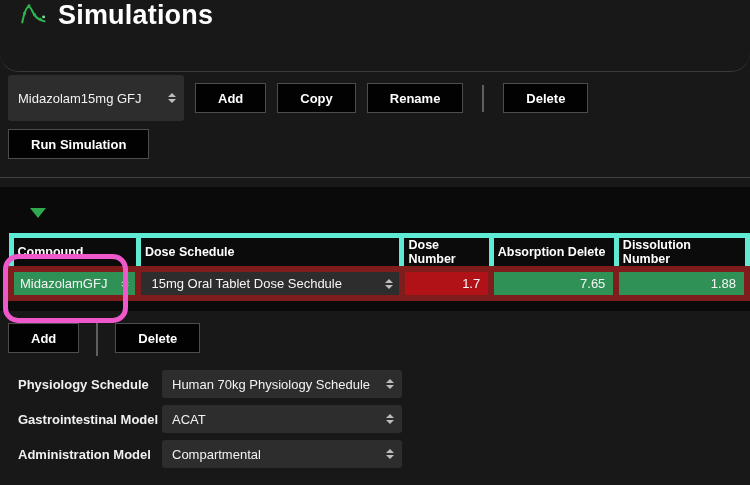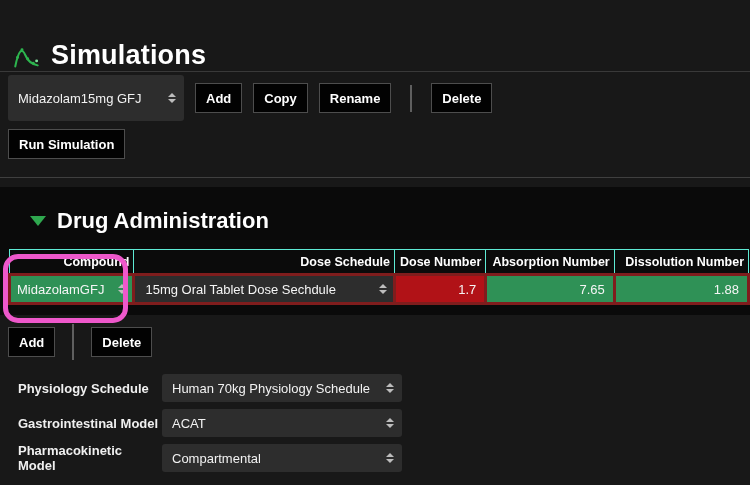--- a/index.html
+++ b/index.html
@@ -4,31 +4,31 @@
 <style>
   html,body{margin:0;padding:0;}
   body{
     width:750px;height:485px;overflow:hidden;position:relative;
     background:#181818;color:#fff;
     font-family:"Liberation Sans","DejaVu Sans",sans-serif;
     -webkit-font-smoothing:antialiased;
   }
   
   .app-header{
-    height:71px;display:flex;align-items:flex-end;gap:11px;
-    padding-left:13px;border-bottom:1px solid #393939;
+    height:71px;display:flex;align-items:flex-start;gap:11px;
+    padding-left:20px;border-bottom:1px solid #393939;border-radius:19px;
   }
   .app-header h1{font-size:27px;font-weight:bold;margin:0;letter-spacing:.2px;}
   .pk-icon{width:27px;height:27px;display:block;}
   
   .toolbar{display:flex;align-items:center;gap:11px;padding-left:8px;height:30px;}
   .toolbar.row1{margin-top:11px;}
   .toolbar.row2{margin-top:16px;}
   .btn{
-    height:30px;box-sizing:border-box;padding:0 10px;
+    height:30px;box-sizing:border-box;padding:0 22px;
     background:#020202;border:1px solid #4d4d4d;border-radius:0;
     color:#fff;font-size:13px;font-weight:bold;
     display:inline-flex;align-items:center;justify-content:center;
     cursor:pointer;white-space:nowrap;
   }
   .vsep{width:2px;height:27px;background:#5f5f5f;margin:0 8px;}
   .vsep.tall{height:36px;margin:0 17px;}
   .select{
     height:46px;box-sizing:border-box;background:#2d2d2d;border-radius:3px;
     color:#f2f2f2;font-size:13px;display:inline-flex;align-items:center;
@@ -42,25 +42,25 @@
   .sim-select{width:176px;}
   
   .hdivider{margin-top:18px;height:1px;background:#3f3f3f;}
   .section-panel{margin-top:9px;background:#0a0a0a;padding:21px 0 10px 0;}
   .section-header{display:flex;align-items:center;gap:11px;padding-left:30px;}
   .caret-down{width:0;height:0;border-left:8px solid transparent;border-right:8px solid transparent;border-top:10px solid #2fa84f;}
   .section-header h2{margin:0;font-size:22px;font-weight:bold;}
   
   table.dose-table{border-collapse:collapse;margin:15px 0 0 8px;table-layout:fixed;}
   .dose-table th{
-    height:25px;box-sizing:border-box;border:1px solid #5eead4;background:#0b0b0b;
-    font-size:12.5px;font-weight:bold;color:#fff;text-align:right;padding:0 4px;
+    height:25px;box-sizing:border-box;border:5px solid #5eead4;background:#0b0b0b;
+    font-size:12.5px;font-weight:bold;color:#fff;text-align:left;padding:0 4px;
   }
   .dose-table td{
-    height:29px;box-sizing:border-box;border:3px solid #7f1d1d;
+    height:29px;box-sizing:border-box;border:6px solid #7f1d1d;
     font-size:13px;color:#f5f5f5;padding:0;
   }
   .col-compound{width:117px;}
   .col-schedule{width:238px;}
   .col-dose{width:93px;}
   .col-abs{width:131px;}
   .col-diss{width:137px;}
   .cell-select{display:flex;align-items:center;height:100%;padding:0 6px;gap:35px;}
   .cell-green{background:#2f9156;}
   .cell-red{background:#b11217;}
@@ -114,30 +114,29 @@
 
 <div class="toolbar row2">
   <div class="btn">Run Simulation</div>
 </div>
 
 <div class="hdivider"></div>
 
 <div class="section-panel">
   <div class="section-header">
     <span class="caret-down"></span>
-    <h2>Drug Administration</h2>
   </div>
 
   <table class="dose-table">
     <tbody>
         <tr>
       <th class="col-compound">Compound</th>
       <th class="col-schedule">Dose Schedule</th>
       <th class="col-dose">Dose Number</th>
-      <th class="col-abs">Absorption Number</th>
+      <th class="col-abs">Absorption Delete</th>
       <th class="col-diss">Dissolution Number</th>
     </tr>
     <tr>
       <td class="cell-green">
         <div class="cell-select center">
           <span class="sel-label">MidazolamGFJ</span>
           <span class="spinner">
                 <i class="up"></i>
                 <i class="dn"></i>
               </span>
@@ -187,21 +186,21 @@
     <span class="flabel">Gastrointestinal Model</span>
     <div class="select">
       <span class="sel-label">ACAT</span>
       <span class="spinner">
           <i class="up"></i>
           <i class="dn"></i>
         </span>
     </div>
   </div>
   <div class="form-row">
-    <span class="flabel">Pharmacokinetic Model</span>
+    <span class="flabel">Administration Model</span>
     <div class="select">
       <span class="sel-label">Compartmental</span>
       <span class="spinner">
           <i class="up"></i>
           <i class="dn"></i>
         </span>
     </div>
   </div>
 </div>
 

